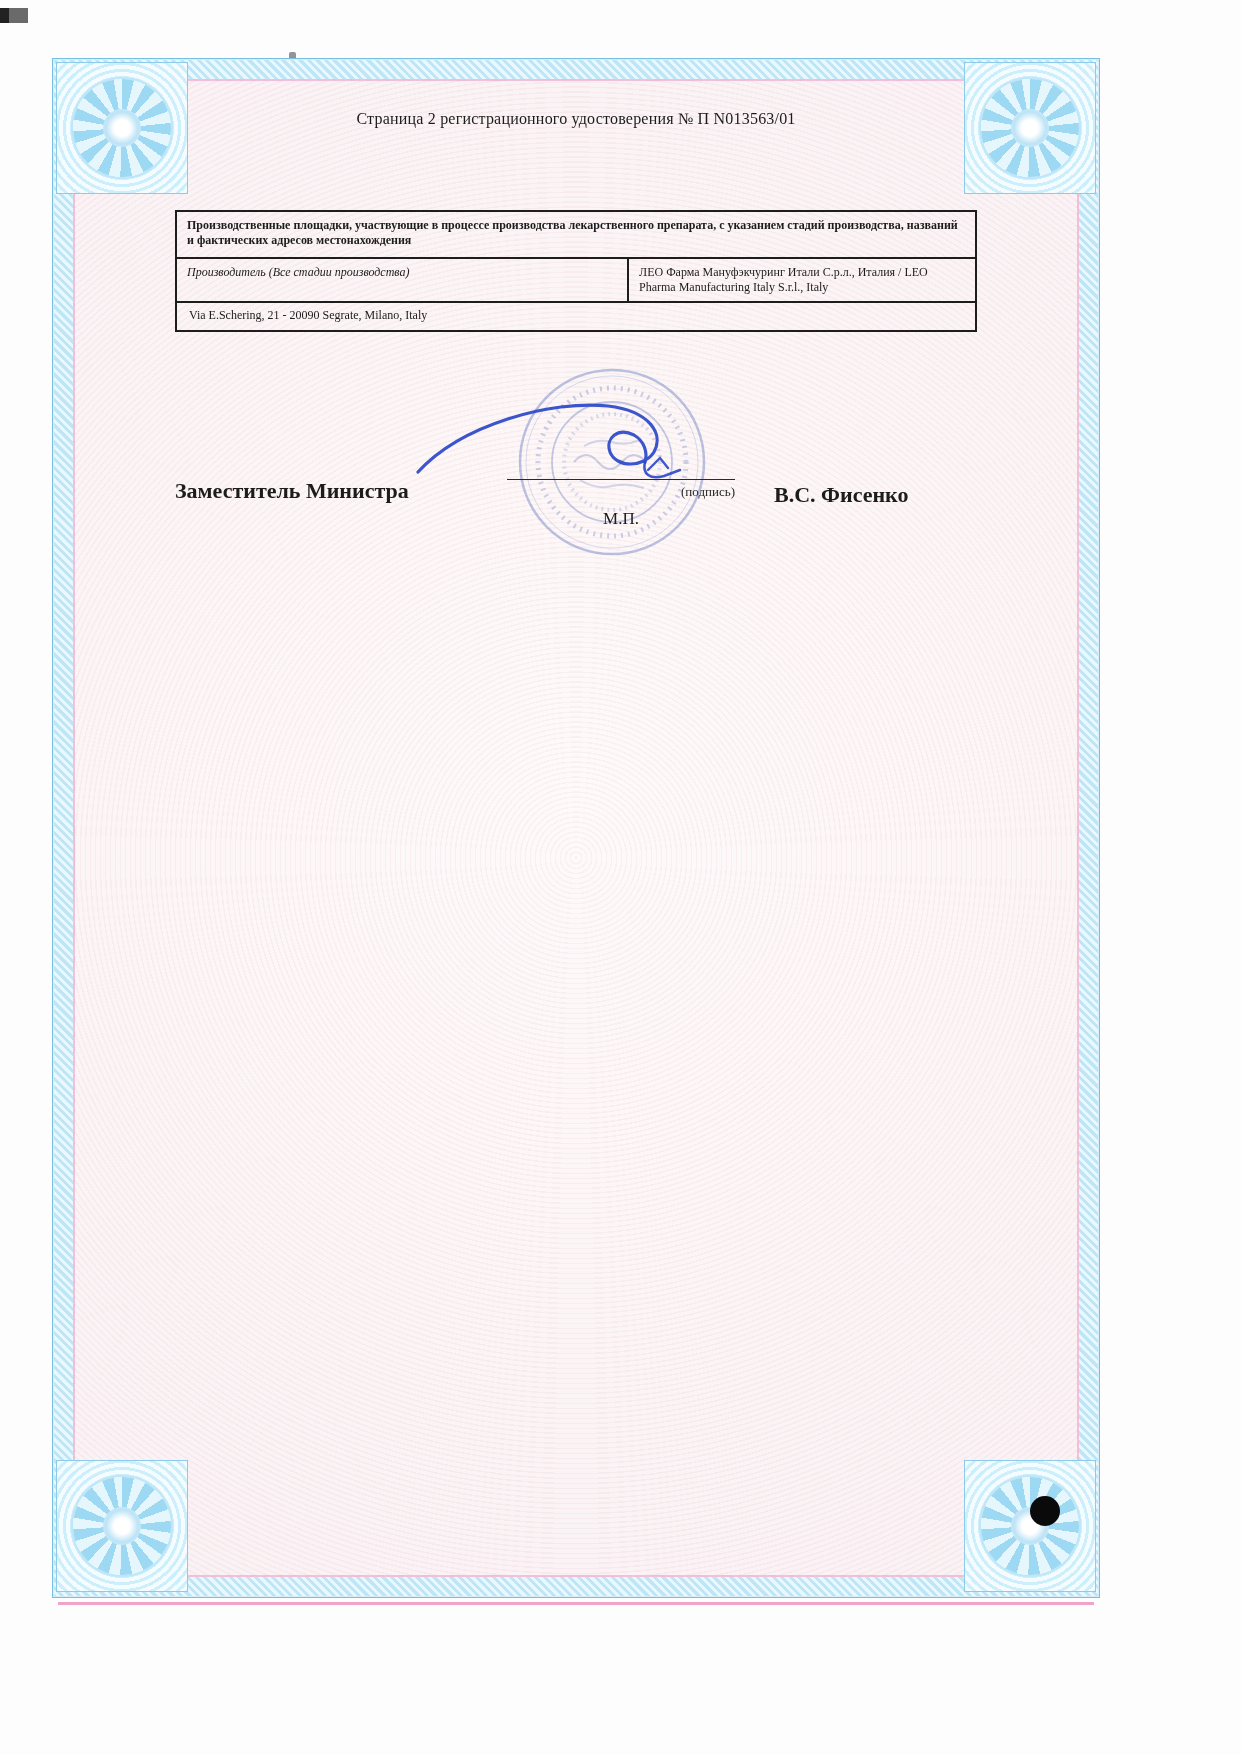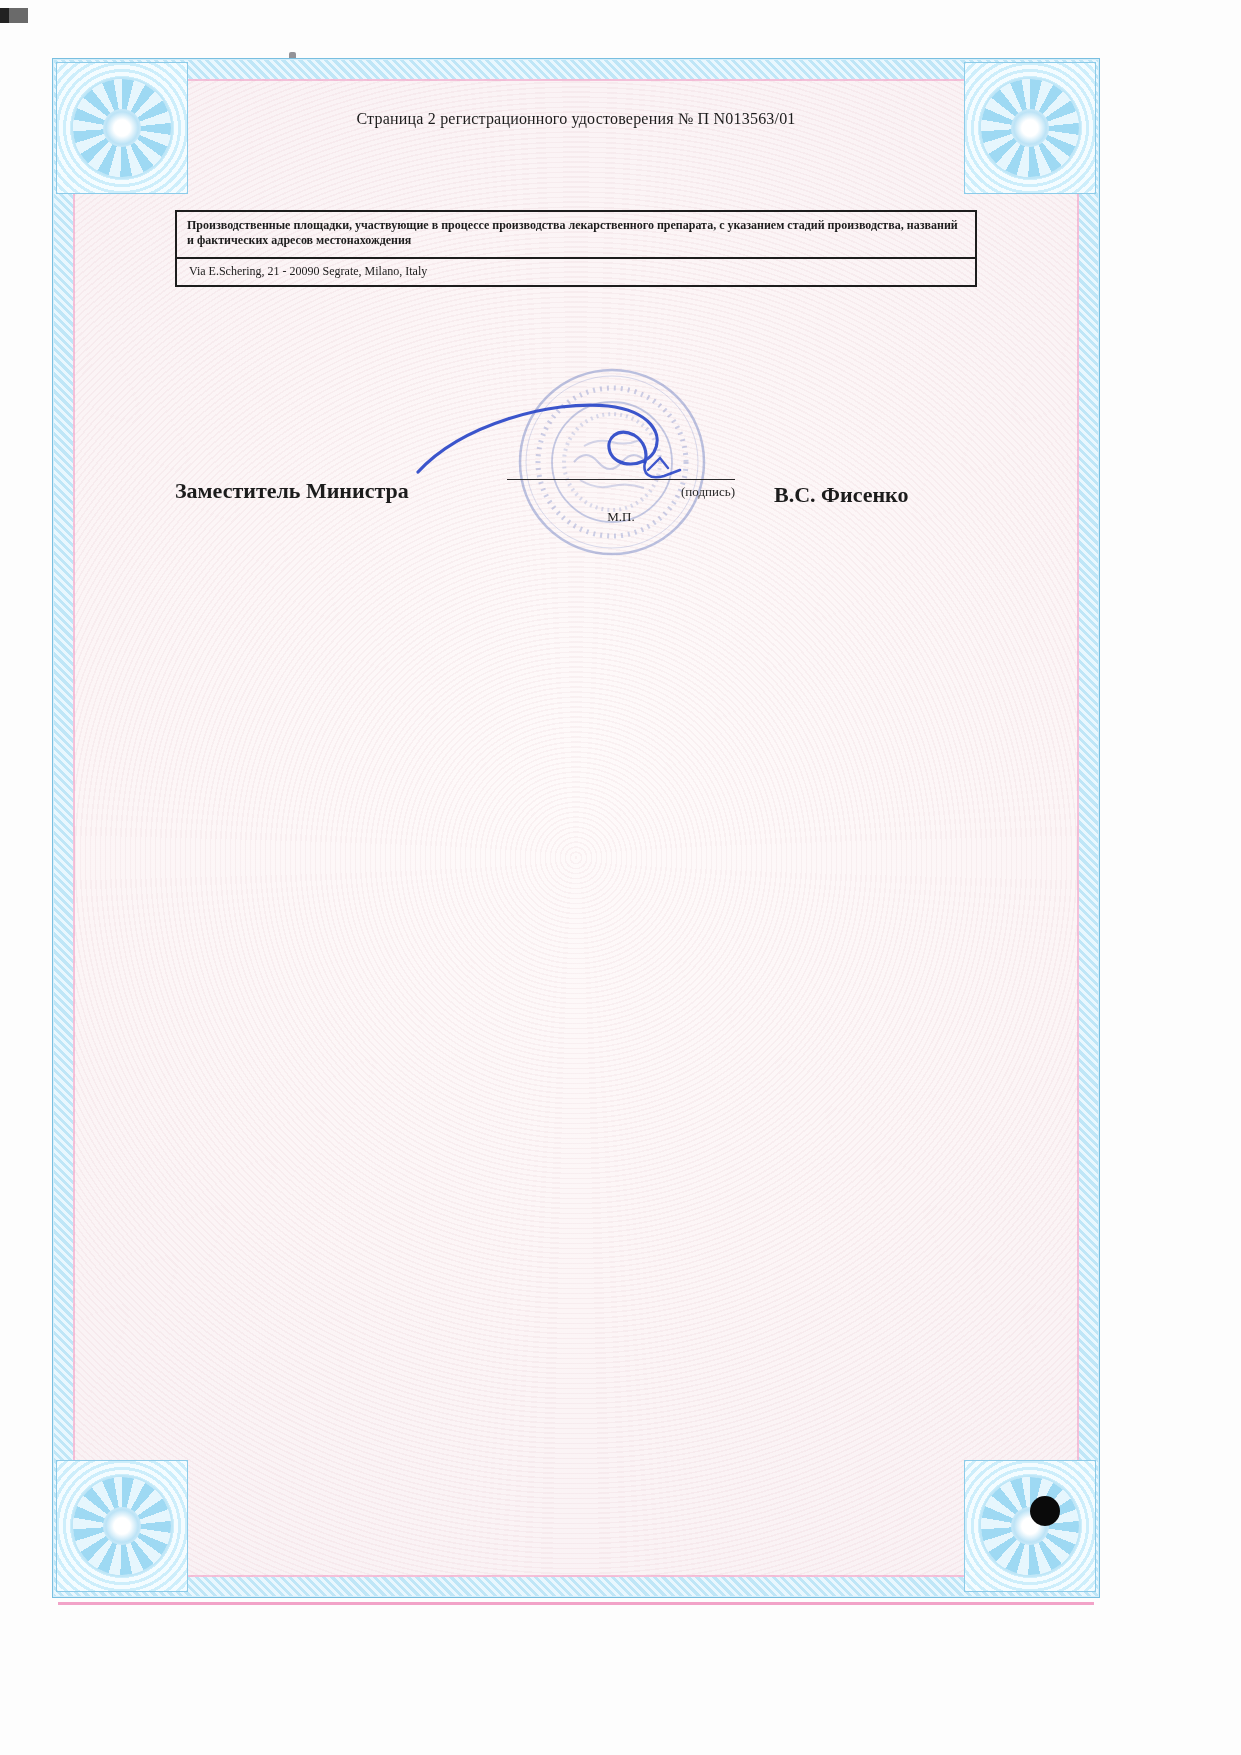--- a/index.html
+++ b/index.html
@@ -65,21 +65,21 @@
   .t-header{padding:6px 10px 8px 10px;font-weight:bold;border-bottom:2px solid #1d1d1d;}
   .t-row{display:flex;border-bottom:2px solid #1d1d1d;}
   .t-cell-left{width:430px;padding:6px 10px;font-style:italic;border-right:2px solid #1d1d1d;flex:0 0 auto;}
   .t-cell-right{flex:1;padding:6px 10px;}
   .t-address{padding:5px 10px 6px 12px;}
   
   .minister-title{position:absolute;left:123px;top:420px;font-size:22px;font-weight:bold;}
   .minister-name{position:absolute;left:722px;top:400px;font-size:22px;font-weight:bold;margin-top:24px;}
   .sign-line{position:absolute;left:455px;top:421px;width:228px;border-bottom:1.5px solid #2a2a2a;}
   .sign-caption{position:absolute;left:455px;top:426px;width:228px;text-align:right;font-size:13px;color:#2a2a2a;}
-  .seal-caption{position:absolute;left:455px;top:451px;width:228px;text-align:center;font-size:13px;}
+  .seal-caption{position:absolute;left:455px;top:451px;width:228px;text-align:center;font-size:17px;}
   .sig-svg{position:absolute;left:360px;top:336px;width:340px;height:92px;}
   .seal{position:absolute;left:462px;top:306px;width:196px;height:196px;opacity:.85;}
   
   .artifact-tl{position:absolute;left:0px;top:8px;width:28px;height:15px;background:linear-gradient(90deg,#222 0 9px,#6a6a6a 9px 100%);}
   .artifact-mark{position:absolute;left:289px;top:52px;width:7px;height:14px;background:rgba(60,60,70,.55);border-radius:2px;}
   .artifact-mark2{position:absolute;left:302px;top:62px;width:4px;height:5px;background:rgba(60,60,70,.45);border-radius:50%;}
   .punch-hole{position:absolute;left:978px;top:1438px;width:30px;height:30px;border-radius:50%;background:#0a0a0a;}
 </style>
 </head>
 <body>
@@ -97,20 +97,24 @@
 
     <div class="corner tl"></div>
     <div class="corner tr"></div>
     <div class="corner bl"></div>
     <div class="corner br"></div>
 
     <div class="page-header">Страница 2 регистрационного удостоверения № П N013563/01</div>
 
     <div class="mtable">
       <div class="t-header">Производственные площадки, участвующие в процессе производства лекарственного препарата, с указанием стадий производства, названий и фактических адресов местонахождения</div>
+      <div class="t-row">
+        <div class="t-cell-left">Производитель (Все стадии производства)</div>
+        <div class="t-cell-right">ЛЕО Фарма Мануфэкчуринг Итали С.р.л., Италия / LEO Pharma Manufacturing Italy S.r.l., Italy</div>
+      </div>
       <div class="t-address">Via E.Schering, 21 - 20090 Segrate, Milano, Italy</div>
     </div>
 
     <svg class="seal" viewBox="0 0 196 196">
       <circle cx="98" cy="98" r="92" fill="none" stroke="rgba(58,86,176,0.40)" stroke-width="2.5"></circle>
       <circle cx="98" cy="98" r="86" fill="none" stroke="rgba(58,86,176,0.22)" stroke-width="1"></circle>
       <circle cx="98" cy="98" r="60" fill="none" stroke="rgba(58,86,176,0.35)" stroke-width="1.8"></circle>
       <circle cx="98" cy="98" r="74" fill="none" stroke="rgba(58,86,176,0.30)" stroke-width="5" stroke-dasharray="2 5"></circle>
       <circle cx="98" cy="98" r="48" fill="none" stroke="rgba(58,86,176,0.22)" stroke-width="4" stroke-dasharray="2 4"></circle>
       <path d="M60,98 q12,-14 24,0 q12,14 24,0 q12,-14 24,0" fill="none" stroke="rgba(58,86,176,0.30)" stroke-width="2"></path>

